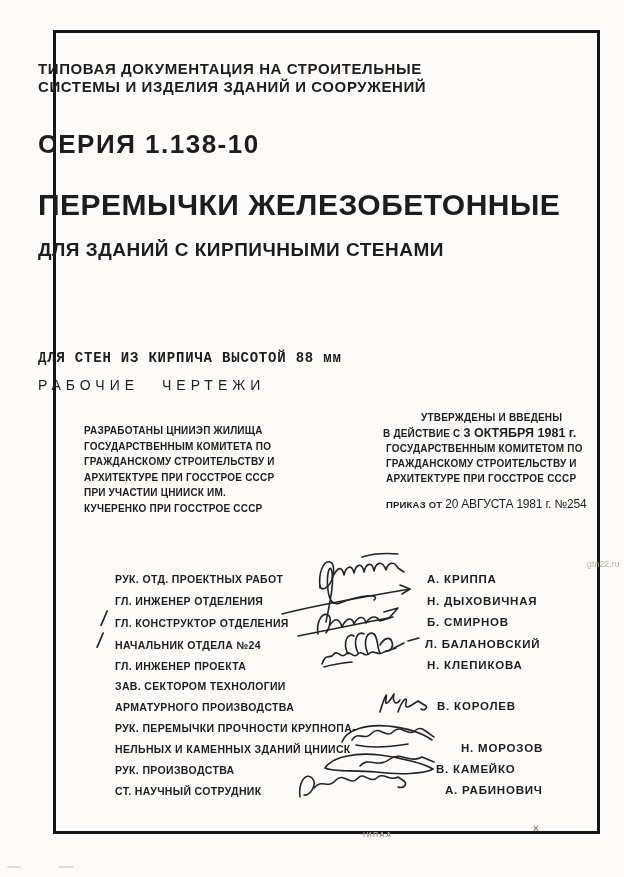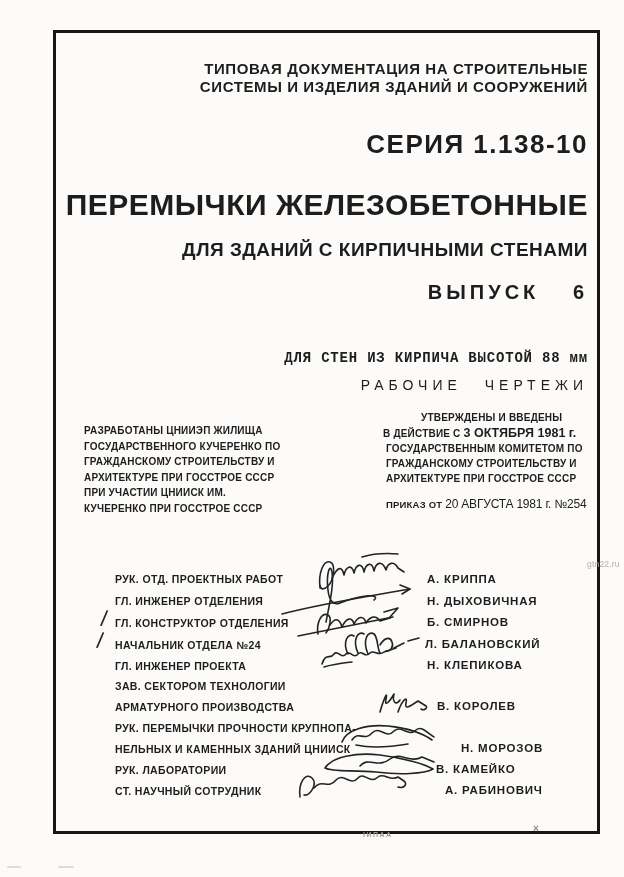--- a/index.html
+++ b/index.html
@@ -7,21 +7,21 @@
     position:relative;width:624px;height:877px;margin:0 auto;
     background:#fcfbf9;overflow:hidden;
     font-family:"Liberation Sans","DejaVu Sans",sans-serif;
     color:#1d1d1d;
   }
   .abs{position:absolute;}
   .frame{
     position:absolute;left:53px;top:30px;width:547px;height:804px;
     box-sizing:border-box;border:3px solid #161616;
   }
-  .centered{left:38px;width:550px;text-align:right;white-space:nowrap;}
+  .centered{left:38px;width:550px;text-align:left;white-space:nowrap;}
   .org-line{font-size:15px;font-weight:700;letter-spacing:0.6px;}
   .series{font-size:26px;font-weight:700;letter-spacing:1.5px;}
   .title{font-size:30px;font-weight:700;letter-spacing:0.5px;}
   .subtitle{font-size:19px;font-weight:700;letter-spacing:0.5px;}
   .issue{font-size:20px;font-weight:700;letter-spacing:4px;word-spacing:24px;}
   .section{font-size:17px;font-weight:700;letter-spacing:4px;}
   .section-sub{font-size:14px;font-weight:700;letter-spacing:0.8px;font-family:Liberation Mono, monospace;}
   .doctype{font-size:14px;font-weight:400;letter-spacing:5px;word-spacing:14px;}
   .block-line{font-size:10px;font-weight:700;letter-spacing:0.2px;white-space:nowrap;}
   .hand{font-size:12.5px;font-weight:700;letter-spacing:0px;}
@@ -42,27 +42,26 @@
 
 <div class="page">
 
   <div class="frame"></div>
 
   <div class="abs centered org-line" style="top:60px">ТИПОВАЯ ДОКУМЕНТАЦИЯ НА СТРОИТЕЛЬНЫЕ</div>
   <div class="abs centered org-line" style="top:78px">СИСТЕМЫ И ИЗДЕЛИЯ ЗДАНИЙ И СООРУЖЕНИЙ</div>
   <div class="abs centered series" style="top:129px">СЕРИЯ 1.138-10</div>
   <div class="abs centered title" style="top:188px">ПЕРЕМЫЧКИ ЖЕЛЕЗОБЕТОННЫЕ</div>
   <div class="abs centered subtitle" style="top:239px">ДЛЯ ЗДАНИЙ С КИРПИЧНЫМИ СТЕНАМИ</div>
-  <div class="abs centered issue" style="top:281px">ВЫПУСК 6</div>
   <div class="abs centered section-sub" style="top:350px">ДЛЯ СТЕН ИЗ КИРПИЧА ВЫСОТОЙ 88 мм</div>
   <div class="abs centered doctype" style="top:377px">РАБОЧИЕ ЧЕРТЕЖИ</div>
 
   <div class="abs" style="left:84px;top:425px">
     <div class="block-line" style="margin-bottom:4.6px">РАЗРАБОТАНЫ ЦНИИЭП ЖИЛИЩА</div>
-    <div class="block-line" style="margin-bottom:4.6px">ГОСУДАРСТВЕННОГО КУЧЕРЕНКО ПО</div>
+    <div class="block-line" style="margin-bottom:4.6px">ГОСУДАРСТВЕННЫМ КОМИТЕТА ПО</div>
     <div class="block-line" style="margin-bottom:4.6px">ГРАЖДАНСКОМУ СТРОИТЕЛЬСТВУ И</div>
     <div class="block-line" style="margin-bottom:4.6px">АРХИТЕКТУРЕ ПРИ ГОССТРОЕ СССР</div>
     <div class="block-line" style="margin-bottom:4.6px">ПРИ УЧАСТИИ ЦНИИСК ИМ.</div>
     <div class="block-line">КУЧЕРЕНКО ПРИ ГОССТРОЕ СССР</div>
   </div>
 
   <div>
     <div class="abs block-line" style="left:421px;top:412px">УТВЕРЖДЕНЫ И ВВЕДЕНЫ</div>
     <div class="abs block-line" style="left:383px;top:426px">
       <span>В ДЕЙСТВИЕ С</span>
@@ -83,21 +82,21 @@
 
     <div class="sig-label" style="top:573px">РУК. ОТД. ПРОЕКТНЫХ РАБОТ</div>
     <div class="sig-label" style="top:595px">ГЛ. ИНЖЕНЕР ОТДЕЛЕНИЯ</div>
     <div class="sig-label" style="top:617px">ГЛ. КОНСТРУКТОР ОТДЕЛЕНИЯ</div>
     <div class="sig-label" style="top:639px">НАЧАЛЬНИК ОТДЕЛА №24</div>
     <div class="sig-label" style="top:660px">ГЛ. ИНЖЕНЕР ПРОЕКТА</div>
     <div class="sig-label" style="top:680px">ЗАВ. СЕКТОРОМ ТЕХНОЛОГИИ</div>
     <div class="sig-label" style="top:701px">АРМАТУРНОГО ПРОИЗВОДСТВА</div>
     <div class="sig-label" style="top:722px">РУК. ПЕРЕМЫЧКИ ПРОЧНОСТИ КРУПНОПА-</div>
     <div class="sig-label" style="top:743px">НЕЛЬНЫХ И КАМЕННЫХ ЗДАНИЙ ЦНИИСК</div>
-    <div class="sig-label" style="top:764px">РУК. ЛАБОРАТОРИИ</div>
+    <div class="sig-label" style="top:764px">РУК. ПРОИЗВОДСТВА</div>
     <div class="sig-label" style="top:785px">СТ. НАУЧНЫЙ СОТРУДНИК</div>
 
     <div class="sig-name" style="left:427px;top:573px">А. КРИППА</div>
     <div class="sig-name" style="left:427px;top:595px">Н. ДЫХОВИЧНАЯ</div>
     <div class="sig-name" style="left:427px;top:616px">Б. СМИРНОВ</div>
     <div class="sig-name" style="left:425px;top:638px">Л. БАЛАНОВСКИЙ</div>
     <div class="sig-name" style="left:427px;top:659px">Н. КЛЕПИКОВА</div>
     <div class="sig-name" style="left:437px;top:700px">В. КОРОЛЕВ</div>
     <div class="sig-name" style="left:461px;top:742px">Н. МОРОЗОВ</div>
     <div class="sig-name" style="left:436px;top:763px">В. КАМЕЙКО</div>

